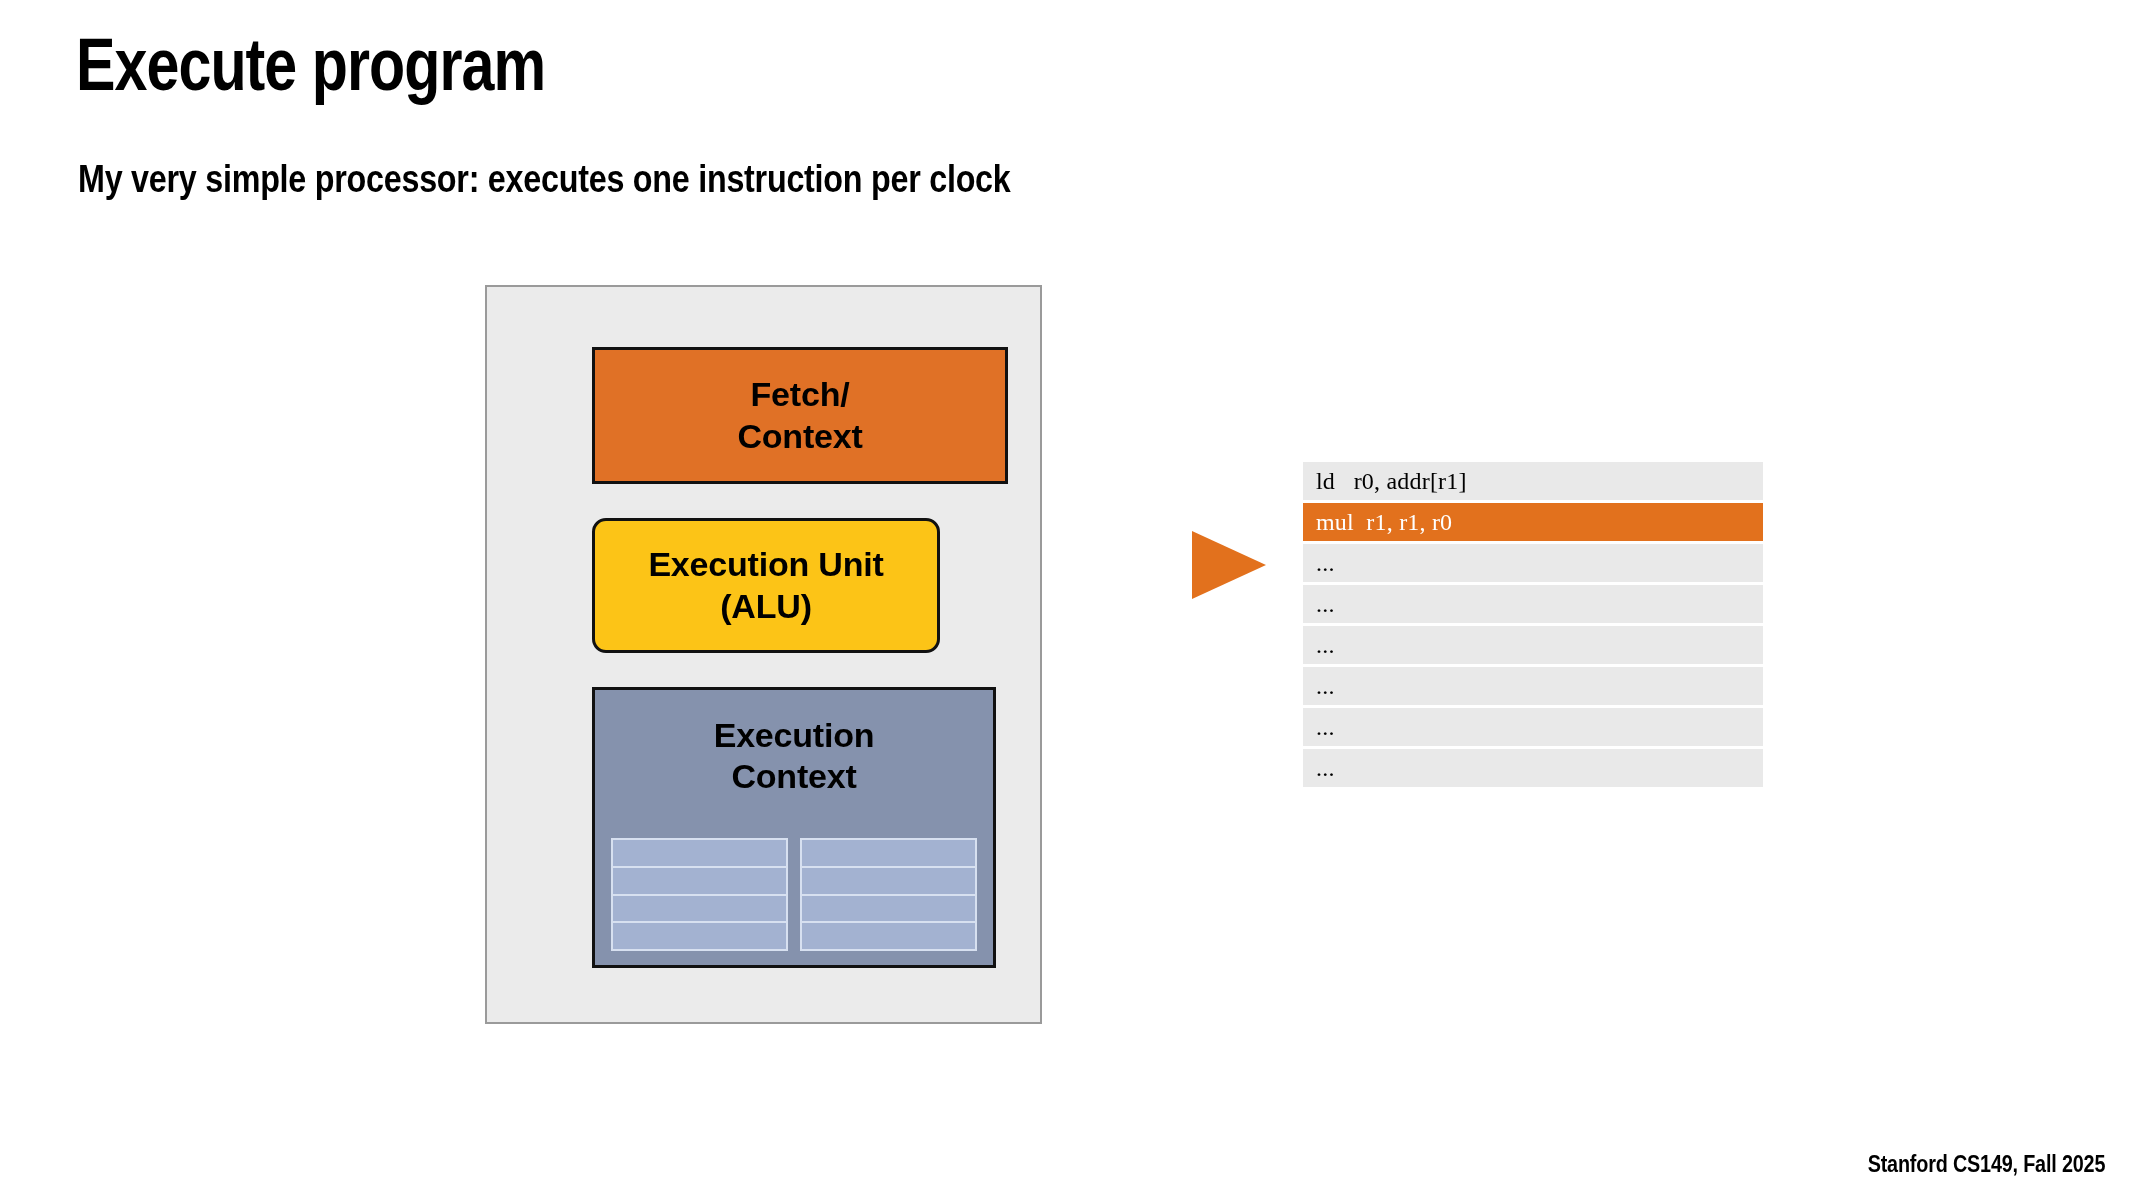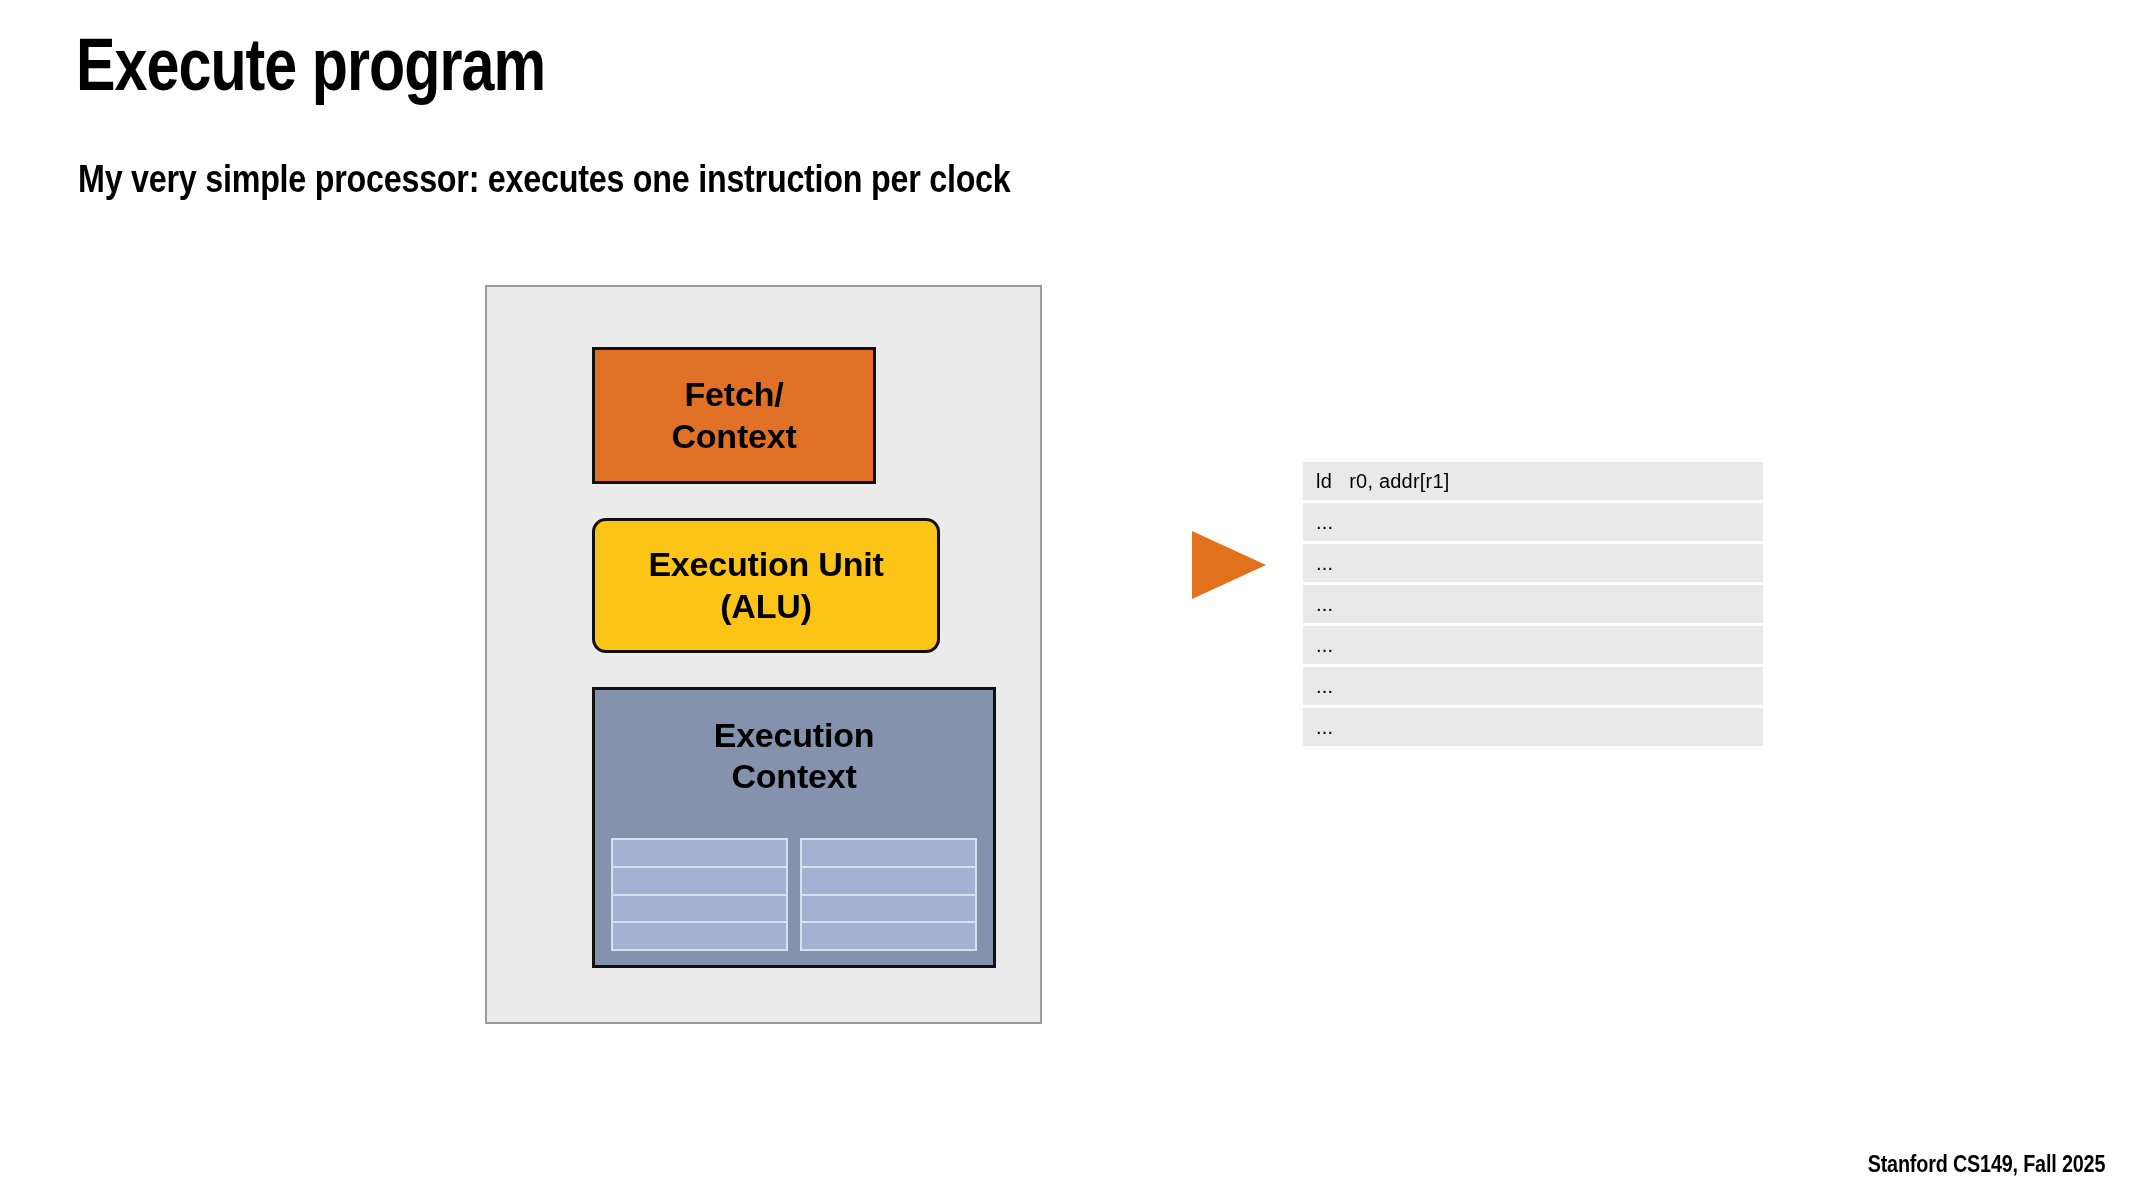--- a/index.html
+++ b/index.html
@@ -66,21 +66,21 @@
     justify-content: center;
     text-align: center;
     color: #000000;
     font-weight: 700;
     letter-spacing: -0.2px;
   }
 
   #fetch-decode-box {
     left: 105px;
     top: 60px;
-    width: 284px;
+    width: 416px;
     height: 137px;
     background: #e07126;
     font-size: 34px;
     line-height: 1.22;
   }
 
   #alu-box {
     left: 105px;
     top: 231px;
     width: 348px;
@@ -132,22 +132,22 @@
     position: absolute;
     left: 1303px;
     top: 462px;
     width: 460px;
   }
   .instruction-row {
     height: 38px;
     margin-bottom: 3px;
     background: #e9e9e9;
     color: #000000;
-    font-family: Liberation Sans, sans-serif;
-    font-size: 20px;
+    font-family: Liberation Serif, serif;
+    font-size: 24px;
     line-height: 38px;
     white-space: pre;
     padding-left: 13px;
     box-sizing: border-box;
     letter-spacing: 0.2px;
   }
   .instruction-row.current {
     background: #e2711d;
     color: #ffffff;
   }
@@ -215,20 +215,21 @@
   </div>
 
 </div>
 
 <svg id="pc-arrow" viewBox="0 0 74 68">
   <polygon points="0,0 74,34 0,68" fill="#e2711d"></polygon>
 </svg>
 
 <div id="instruction-stream">
     <div class="instruction-row">ld   r0, addr[r1]</div>
+    <div class="instruction-row current">mul  r1, r1, r0</div>
     <div class="instruction-row">...</div>
     <div class="instruction-row">...</div>
     <div class="instruction-row">...</div>
     <div class="instruction-row">...</div>
     <div class="instruction-row">...</div>
     <div class="instruction-row">...</div>
   </div>
 
 <div id="footer-credit">Stanford CS149, Fall 2025</div>
 

